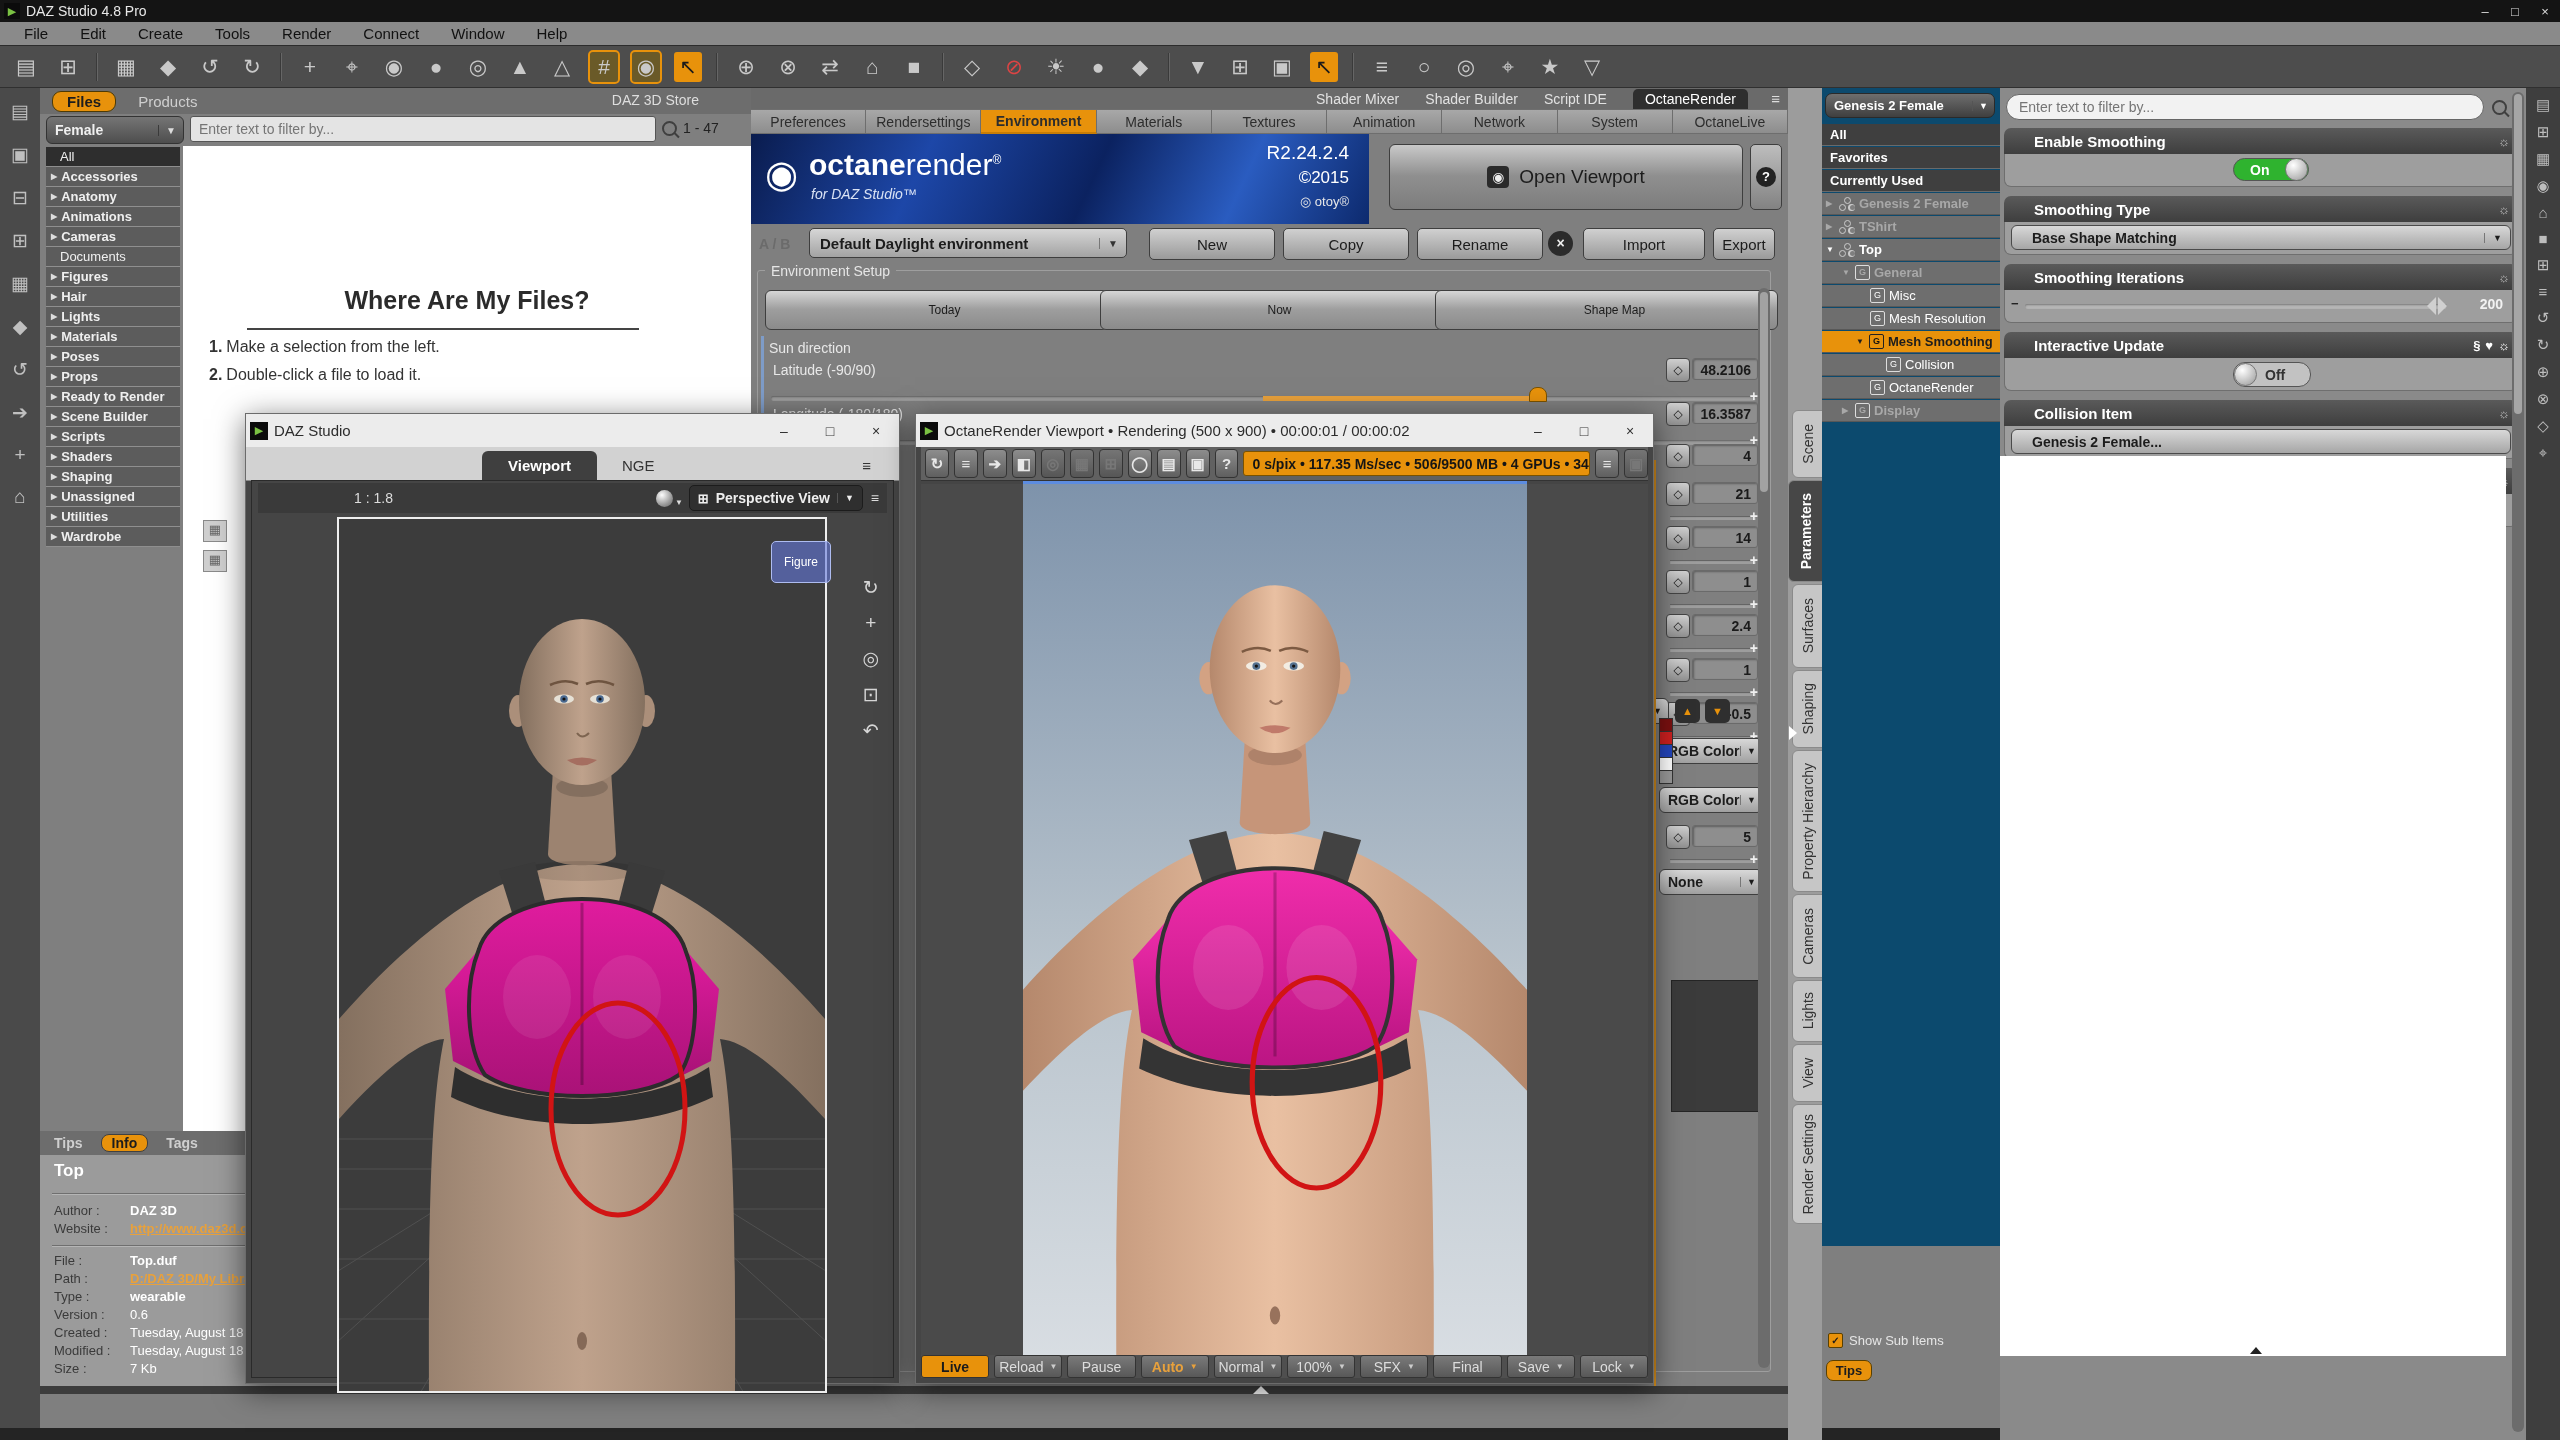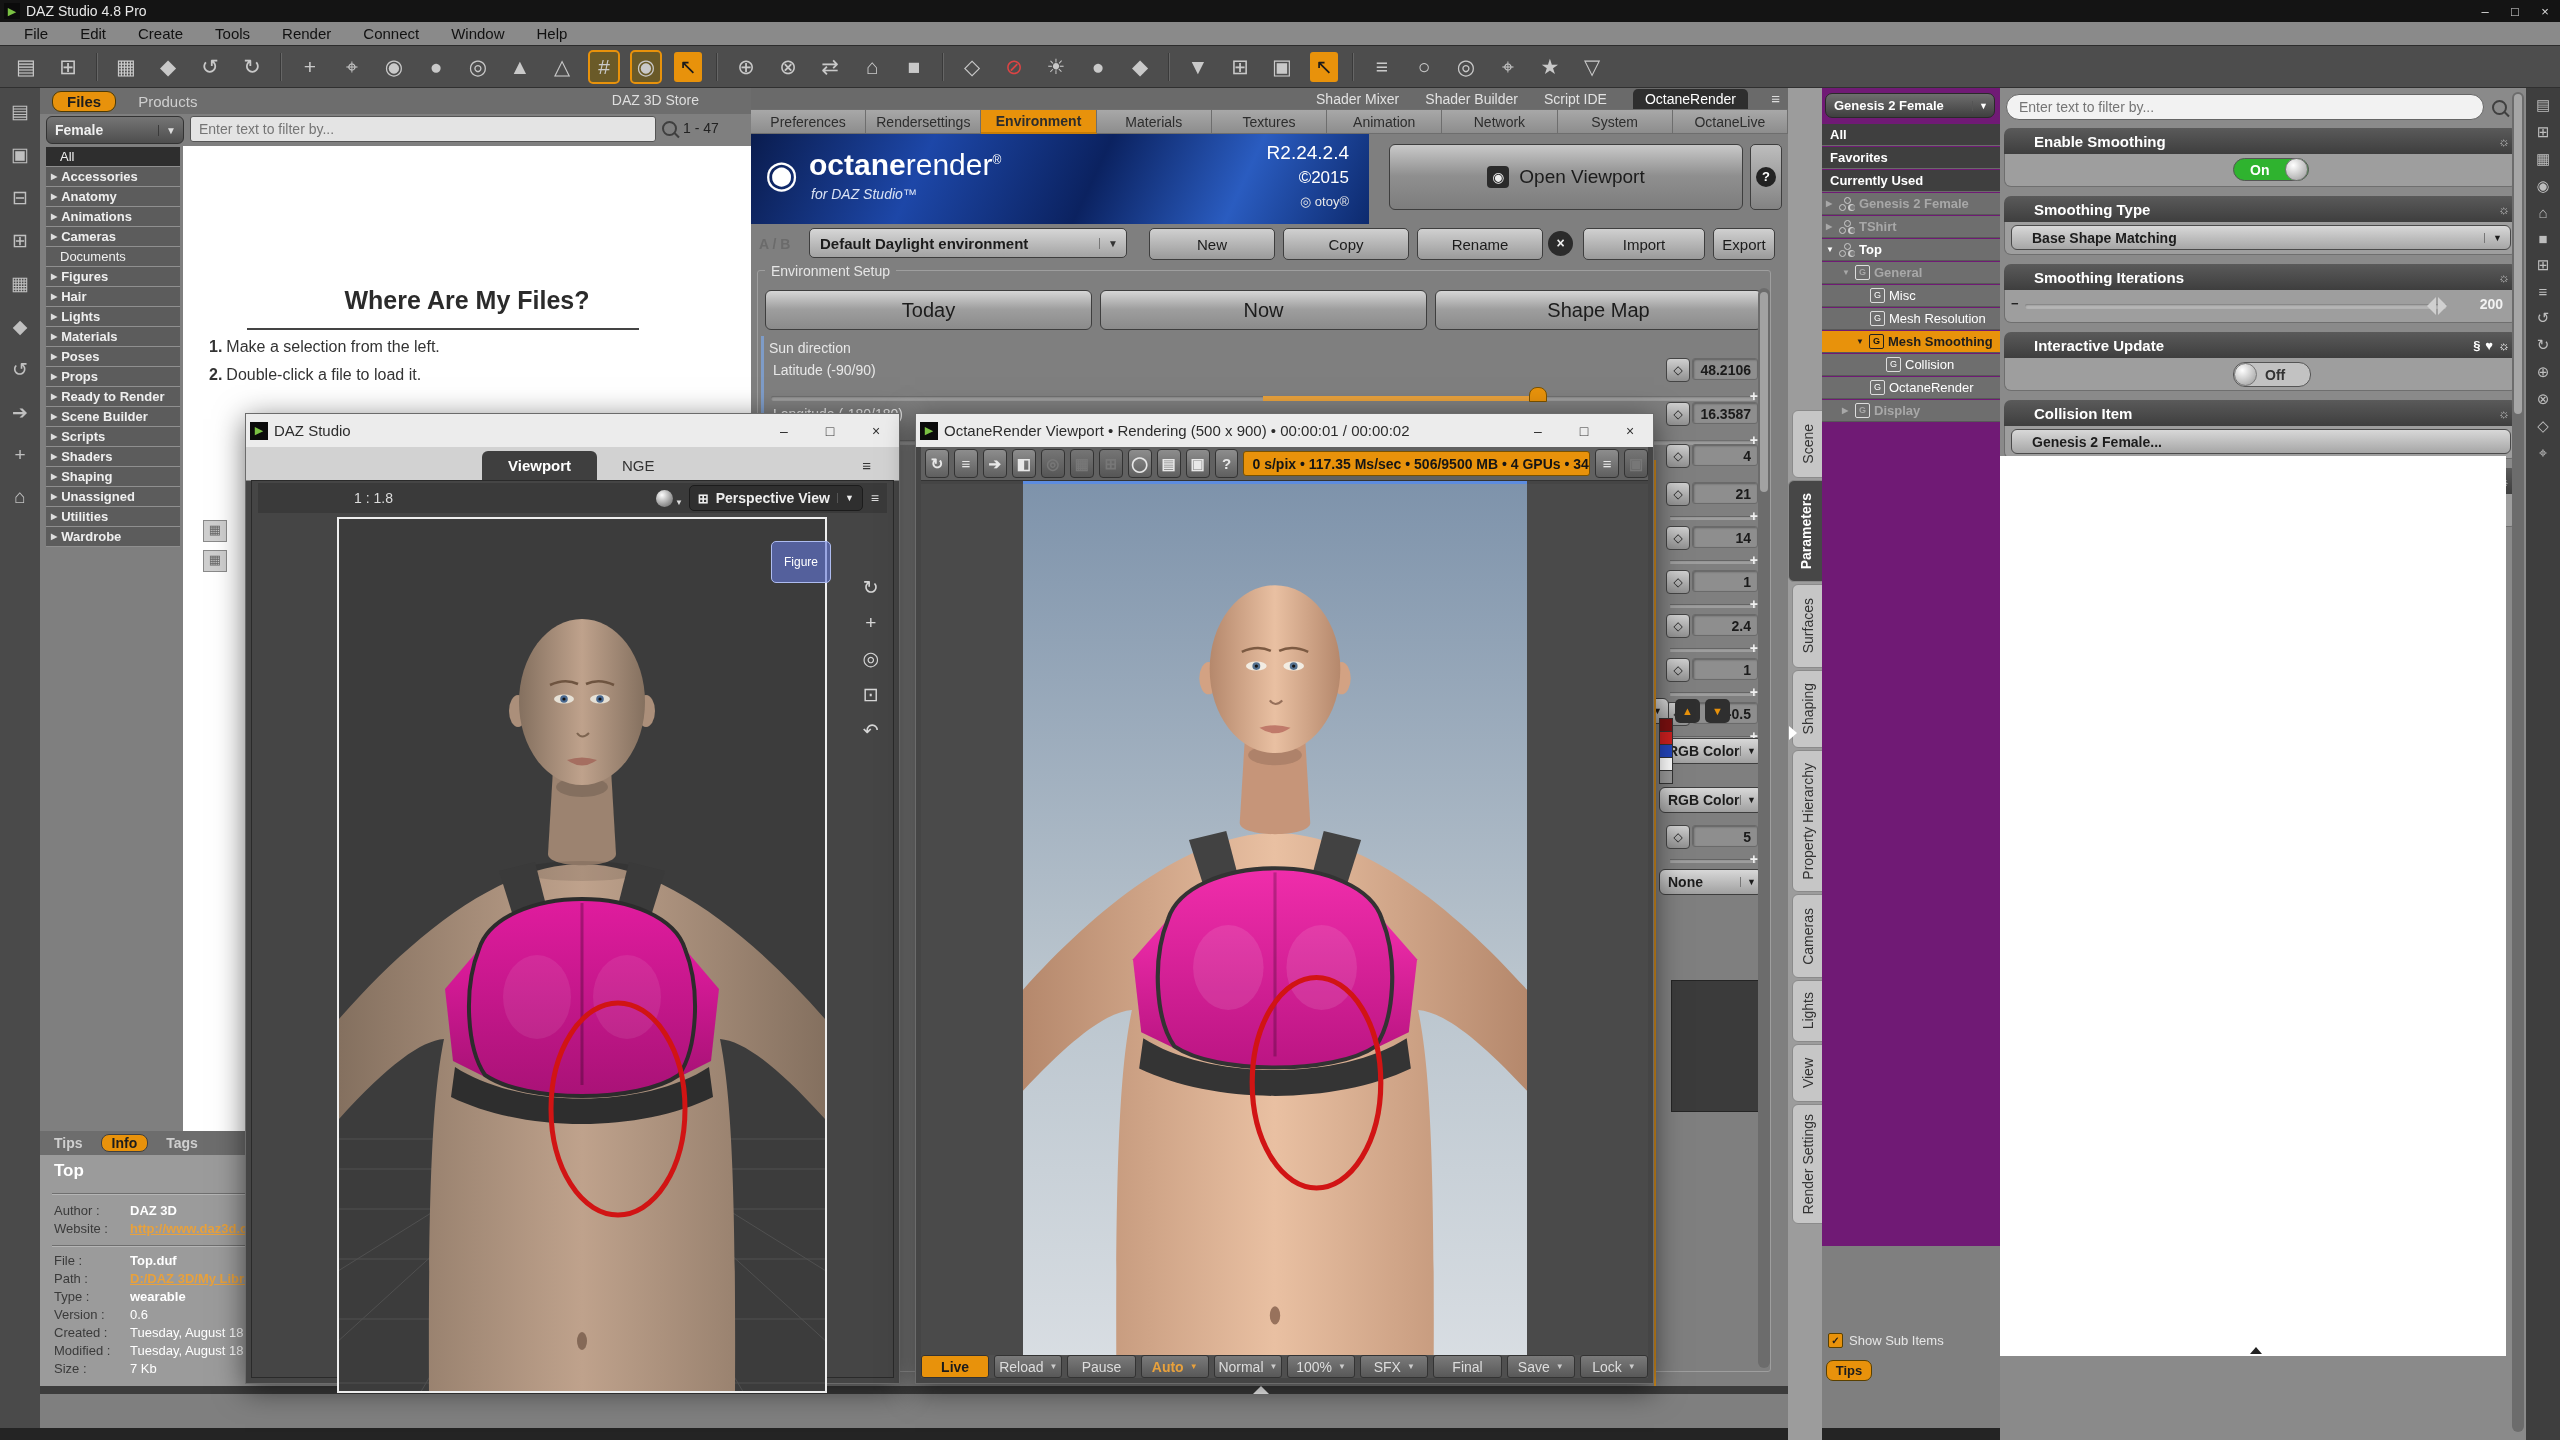--- a/index.html
+++ b/index.html
@@ -84,21 +84,21 @@
   .ovicon{width:22px;height:22px;background:#2a2a2a;border-radius:4px;color:#eee;font-size:14px;text-align:center;line-height:22px;}
   .helpbtn{position:absolute;left:999px;top:56px;width:30px;height:64px;background:linear-gradient(#bdbdbd,#828282);border:1px solid #3e3e3e;border-radius:5px;display:flex;align-items:center;justify-content:center;}
   .helpbtn span{width:20px;height:20px;border-radius:50%;background:#222;color:#fff;font-size:13px;font-weight:bold;text-align:center;line-height:20px;}
   .ablabel{position:absolute;left:8px;top:148px;color:#6b6b6b;font-size:14px;font-weight:bold;}
   .presetdd{position:absolute;left:58px;top:140px;width:318px;height:30px;background:linear-gradient(#d6d6d6,#a3a3a3);border:1px solid #3e3e3e;border-radius:5px;color:#1c1c1c;font-size:15px;font-weight:bold;display:flex;align-items:center;padding-left:10px;box-sizing:border-box;text-align:center;}
   .presetdd .ddcar{margin-left:auto;border-left:1px solid #777;padding:0 8px;font-size:10px;color:#333;}
   .pbtn{position:absolute;top:140px;height:30px;background:linear-gradient(#d0d0d0,#9a9a9a);border:1px solid #3e3e3e;border-radius:5px;color:#1c1c1c;font-size:15px;display:flex;align-items:center;justify-content:center;}
   .xcircle{position:absolute;top:143px;width:25px;height:25px;border-radius:50%;background:#2b2b2b;color:#eee;font-size:14px;font-weight:bold;text-align:center;line-height:25px;}
   .groupbox{position:absolute;left:6px;top:182px;width:1012px;height:1100px;border:1px solid #9e9e9e;border-radius:3px;}
   .grouplabel{position:absolute;left:14px;top:175px;background:#7f7f7f;padding:0 6px;color:#e6e6e6;font-size:14px;}
-  .ebtn{position:absolute;top:202px;width:325px;height:38px;background:linear-gradient(#d6d6d6,#9e9e9e 48%,#8b8b8b);border:1px solid #3e3e3e;border-radius:6px;color:#1c1c1c;font-size:20px;display:flex;align-items:center;justify-content:center;}
+  .ebtn{position:absolute;top:202px;width:325px;height:38px;background:linear-gradient(#d6d6d6,#9e9e9e 48%,#8b8b8b);border:1px solid #3e3e3e;border-radius:6px;color:#1c1c1c;font-size:12px;display:flex;align-items:center;justify-content:center;padding-left:16px;}
   .sunlabel{position:absolute;left:18px;top:252px;color:#e8e8e8;font-size:14px;}
   .vbar{position:absolute;left:10px;width:3px;background:#7e9cc8;}
   .vbar.y{background:#d8a018;}
   .slbl{position:absolute;left:22px;color:#e8e8e8;font-size:14px;}
   .diam{position:absolute;width:22px;height:22px;background:linear-gradient(#cfcfcf,#909090);border:1px solid #444;border-radius:4px;color:#222;font-size:12px;text-align:center;line-height:22px;}
   .valbox{position:absolute;width:66px;height:22px;background:#8e8e8e;border:1px solid #6a6a6a;border-radius:3px;box-shadow:inset 1px 1px 2px #00000055;color:#1b1b1b;font-size:14px;font-weight:bold;text-align:right;padding-right:6px;box-sizing:border-box;line-height:22px;}
   .track{position:absolute;height:5px;background:#9d9d9d;box-shadow:inset 0 1px 2px #00000066;border-radius:2px;}
   .tfill{position:absolute;height:5px;background:#e8a13c;}
   .thandle{position:absolute;width:16px;height:13px;background:#e8920b;border:1px solid #7a5200;border-radius:8px 8px 0 0;top:-9px;}
   .tplus{position:absolute;color:#f0f0f0;font-size:14px;font-weight:bold;top:-8px;}
@@ -140,21 +140,21 @@
   .lbtn{flex:1;height:21px;background:linear-gradient(#7a7a7a,#585858);border:1px solid #333;border-radius:3px;color:#ddd;font-size:14px;display:flex;align-items:center;justify-content:center;gap:6px;}
   .lbtn .dcar{font-size:8px;color:#ccc;}
   .lbtn.live{background:#e8920b;color:#1b1b1b;font-weight:bold;}
   .lbtn.auto{color:#e8a13c;font-weight:bold;}
   
   .vtabstrip{left:1788px;top:88px;width:34px;height:1352px;background:#9c9c9c;}
   .vtab{position:absolute;left:4px;width:30px;background:#c6c6c6;border:1px solid #8a8a8a;border-radius:6px 0 0 6px;display:flex;align-items:center;justify-content:center;}
   .vtab span{writing-mode:vertical-rl;transform:rotate(180deg);font-size:14px;color:#333;}
   .vtab.active{left:0;width:34px;background:#474747;}
   .vtab.active span{color:#fff;font-weight:bold;}
-  .scenepanel{left:1822px;top:88px;width:178px;height:1158px;background:#701a75;}
+  .scenepanel{left:1822px;top:88px;width:178px;height:1158px;background:#0c4a6e;}
   .scenedd{position:absolute;left:3px;top:5px;width:170px;height:25px;background:linear-gradient(#6e6e6e,#3f3f3f);border:1px solid #2a2a2a;border-radius:7px;color:#fff;font-size:13px;font-weight:bold;display:flex;align-items:center;padding-left:8px;box-sizing:border-box;}
   .scenedd .ddcar{margin-left:auto;border-left:1px solid #555;padding:0 6px;font-size:9px;}
   .sfilter{position:absolute;left:0;width:178px;height:22px;background:#3f3f3f;border-bottom:1px solid #6a6a6a;color:#fff;font-size:13px;font-weight:bold;display:flex;align-items:center;padding-left:8px;box-sizing:border-box;}
   .trow{position:absolute;left:0;width:178px;height:22px;background:#6e6e6e;border-bottom:1px solid #585858;color:#fff;font-size:13px;display:flex;align-items:center;gap:4px;box-sizing:border-box;}
   .trow.dim{color:#a8a8a8;font-weight:bold;}
   .trow.sel{background:#e8920b;color:#1d1d1d;font-weight:bold;}
   .tarr{font-size:8px;width:9px;}
   .gbox{width:13px;height:13px;border:1px solid #ddd;border-radius:2px;font-size:9px;text-align:center;line-height:13px;flex-shrink:0;}
   .trow.sel .gbox{border-color:#222;color:#111;}
   .nodeico{width:16px;height:13px;position:relative;flex-shrink:0;}

